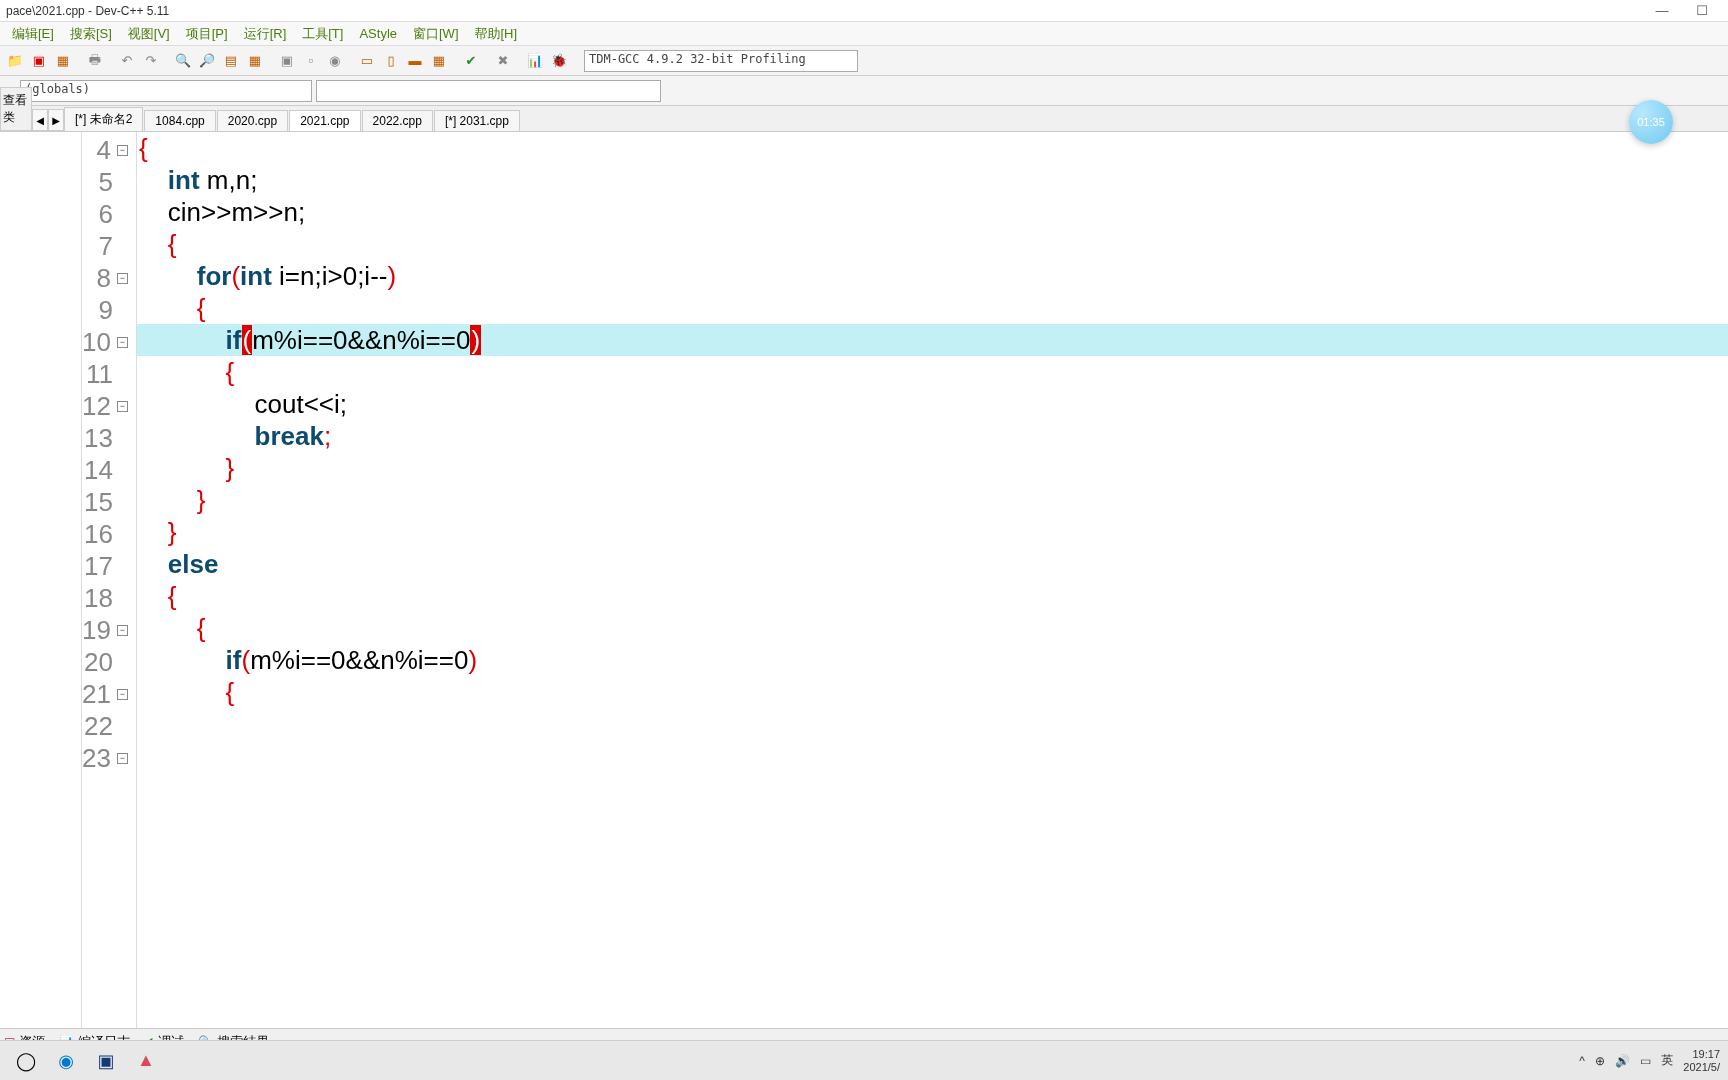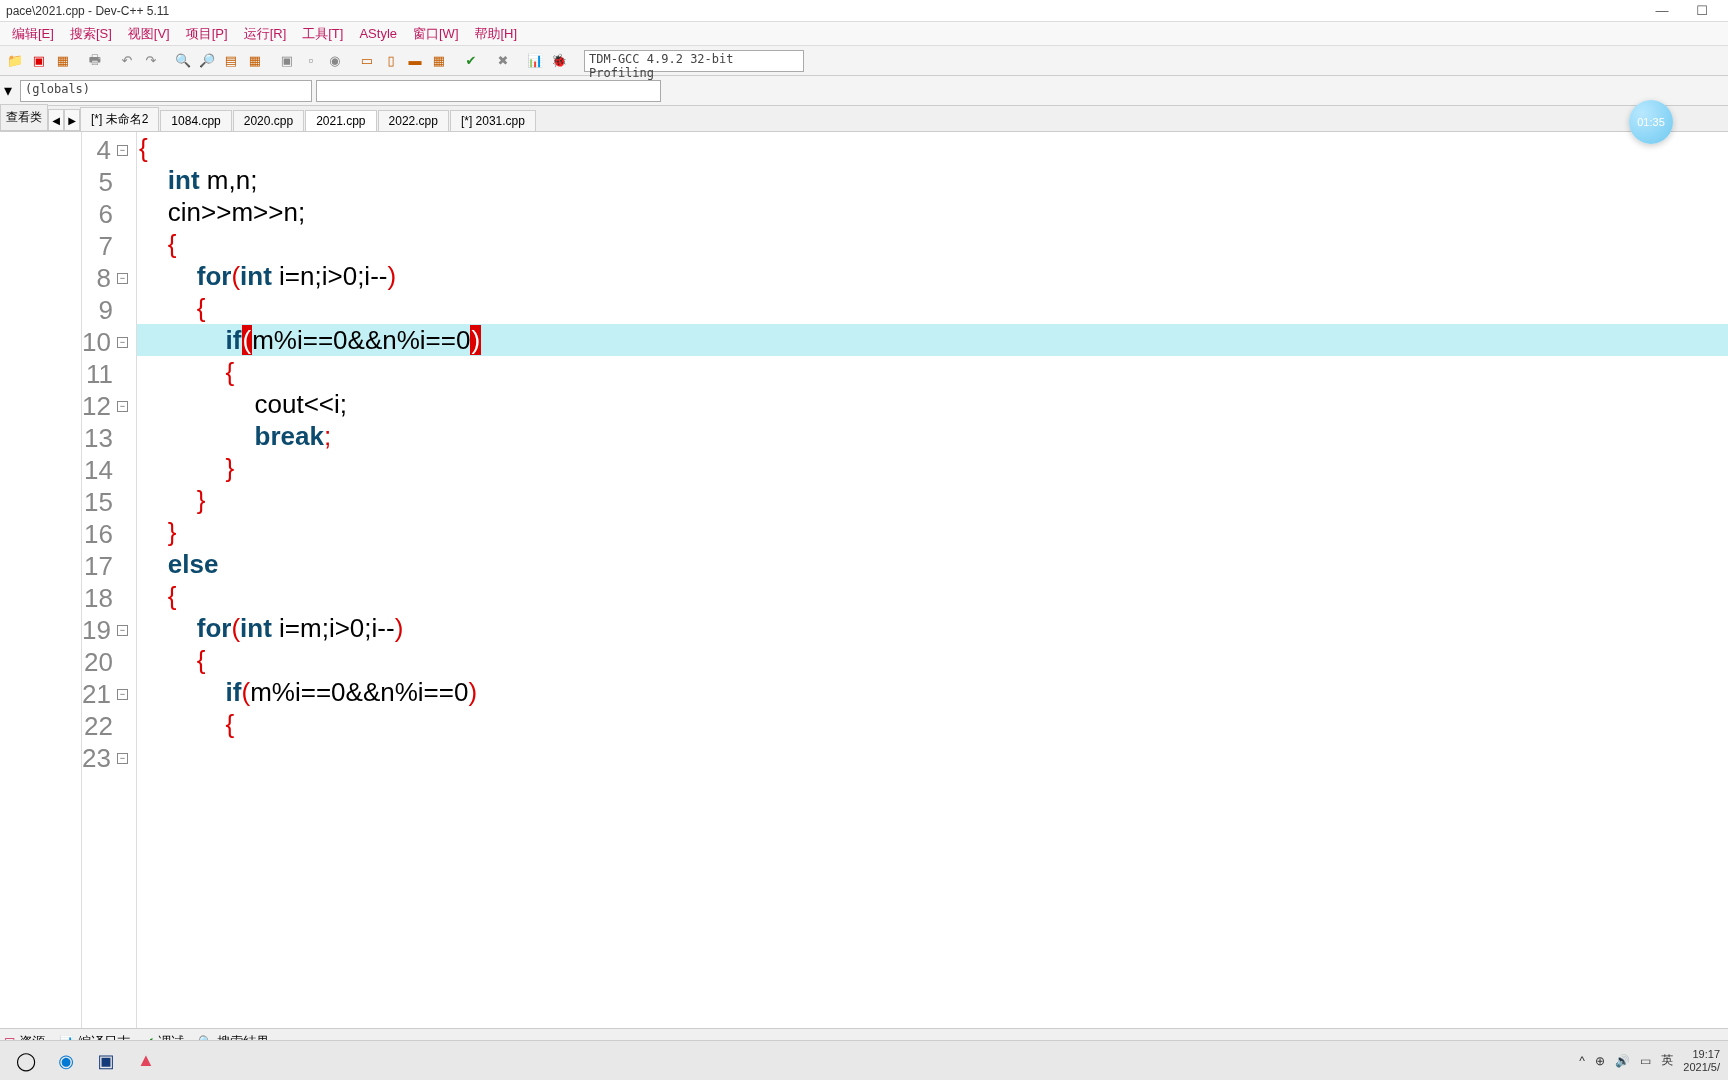--- a/index.html
+++ b/index.html
@@ -2,37 +2,37 @@
 <html><head>
 <meta charset="utf-8">
 <style>
 * { margin: 0; padding: 0; box-sizing: border-box; font-family: "Microsoft YaHei", Arial, sans-serif; }
 body { width: 1728px; height: 1080px; overflow: hidden; background: #f0f0f0; position: relative; }
 .window { background: #fff; display: flex; flex-direction: column; height: 100%; }
 .titlebar { background: #fff; height: 22px; display: flex; align-items: center; padding: 0 6px; font-size: 12px; color: #333; border-bottom: 1px solid #ddd; }
 .titlebar .spacer { flex: 1; }
 .titlebar .wbtn { width: 40px; text-align: center; font-size: 13px; color: #555; }
 .menubar { background: #f8f8f8; height: 24px; display: flex; align-items: center; padding: 0 4px; font-size: 13px; border-bottom: 1px solid #ddd; }
-.menubar .mitem { padding: 2px 8px; color: #be185d; }
+.menubar .mitem { padding: 2px 8px; color: #4d7c0f; }
 .toolbar { background: #f4f4f4; height: 30px; display: flex; align-items: center; padding: 2px 4px; gap: 2px; border-bottom: 1px solid #ccc; }
 .toolbar .tbtn { width: 22px; height: 22px; border: 1px solid transparent; display: flex; align-items: center; justify-content: center; font-size: 13px; }
 .toolbar .tbtn.b1 { color: #c25c00; }
 .toolbar .tbtn.b2 { color: #0066cc; }
 .toolbar .tbtn.b3 { color: #d00; }
 .toolbar .tbtn.b4 { color: #888; }
 .toolbar .tbtn.g { color: #228b22; }
 .toolbar .sep { width: 6px; }
 .toolbar .combo { border: 1px solid #aaa; background: #fff; height: 22px; font-size: 12px; font-family: Consolas, monospace; padding: 1px 18px 1px 4px; color: #444; position: relative; }
-.toolbar .combo.big { width: 220px; margin-left: 4px; }
+.toolbar .combo.big { width: 274px; margin-left: 4px; }
 .toolbar2 { background: #f4f4f4; height: 30px; display: flex; align-items: center; padding: 2px 4px; gap: 4px; border-bottom: 1px solid #ccc; }
 .toolbar2 .combo { border: 1px solid #aaa; background: #fff; height: 22px; font-size: 12px; font-family: Consolas, monospace; padding: 1px 4px; color: #444; }
 .toolbar2 .c1 { width: 292px; margin-left: 4px; }
 .toolbar2 .c2 { width: 345px; }
 .mainrow { flex: 1; display: flex; min-height: 0; }
-.sidehead { background: #f0f0f0; border: 1px solid #ccc; width: 48px; display: flex; align-items: center; justify-content: center; font-size: 12px; padding: 4px 2px; }
+.sidehead { background: #f0f0f0; border: 1px solid #ccc; width: 32px; display: flex; align-items: center; justify-content: center; font-size: 12px; padding: 4px 2px; }
 .tabsrow { background: #f0f0f0; border-bottom: 1px solid #ccc; height: 26px; display: flex; align-items: flex-end; }
 .tabsrow .navbtn { width: 16px; height: 22px; border: 1px solid #ccc; background: #f8f8f8; font-size: 10px; display: flex; align-items: center; justify-content: center; }
 .tabsrow .tab { border: 1px solid #ccc; background: #f6f6f6; padding: 3px 10px; font-size: 12px; margin-right: 1px; border-bottom: none; }
 .tabsrow .tab.active { background: #fff; }
 .editorwrap { flex: 1; display: flex; flex-direction: column; min-height: 0; }
 .editor { flex: 1; display: flex; background: #fff; font-family: Consolas, "Courier New", monospace; font-size: 26px; overflow: hidden; min-height: 0; }
 .gutter { background: #fff; text-align: right; color: #888; padding: 2px 8px 2px 0; user-select: none; border-right: 1px solid #ddd; }
 .gutter .ln { height: 32px; line-height: 32px; display: flex; justify-content: flex-end; align-items: center; gap: 2px; }
 .gutter .fold { width: 11px; height: 11px; border: 1px solid #888; font-size: 9px; line-height: 9px; text-align: center; margin-left: 4px; color: #555; }
 .codecol { flex: 1; position: relative; }
@@ -230,21 +230,20 @@
               <div class="codeline">        <span class="sym">{</span></div>
               <div class="codeline hl">            <span class="kw">if</span><span class="bracket-red">(</span><span class="id">m%i==</span><span class="id">0</span><span class="id">&amp;&amp;n%i==</span><span class="id">0</span><span class="bracket-red">)</span></div>
               <div class="codeline">            <span class="sym">{</span></div>
               <div class="codeline"><span class="id">                cout&lt;&lt;i;</span></div>
               <div class="codeline">                <span class="kw">break</span><span class="sym">;</span></div>
               <div class="codeline">            <span class="sym">}</span></div>
               <div class="codeline">        <span class="sym">}</span></div>
               <div class="codeline">    <span class="sym">}</span></div>
               <div class="codeline">    <span class="kw">else</span></div>
               <div class="codeline">    <span class="sym">{</span></div>
-              <div class="codeline">        <span class="kw">for</span><span class="sym">(</span><span class="kw">int</span><span class="id"> i=m;i&gt;</span><span class="id">0</span><span class="id">;i--</span><span class="sym">)</span></div>
               <div class="codeline">        <span class="sym">{</span></div>
               <div class="codeline">            <span class="kw">if</span><span class="sym">(</span><span class="id">m%i==</span><span class="id">0</span><span class="id">&amp;&amp;n%i==</span><span class="id">0</span><span class="sym">)</span></div>
               <div class="codeline">            <span class="sym">{</span></div>
             </div>
         </div>
       </div>
     </div>
   </div>
 
   <div class="floatbadge">01:35</div>

